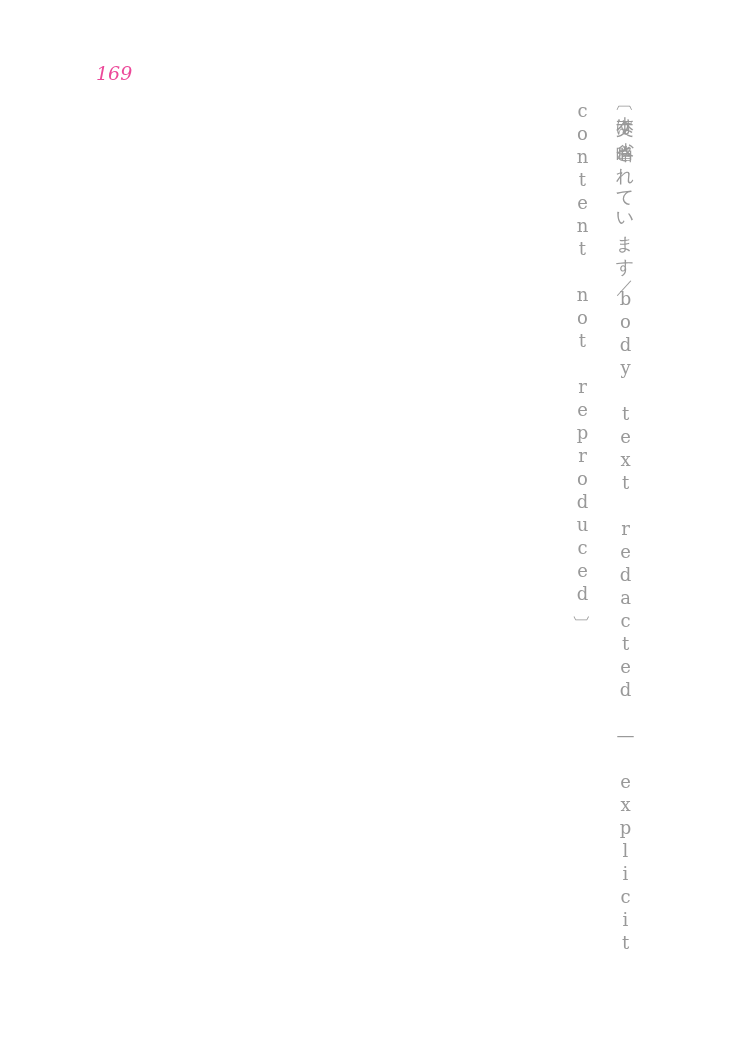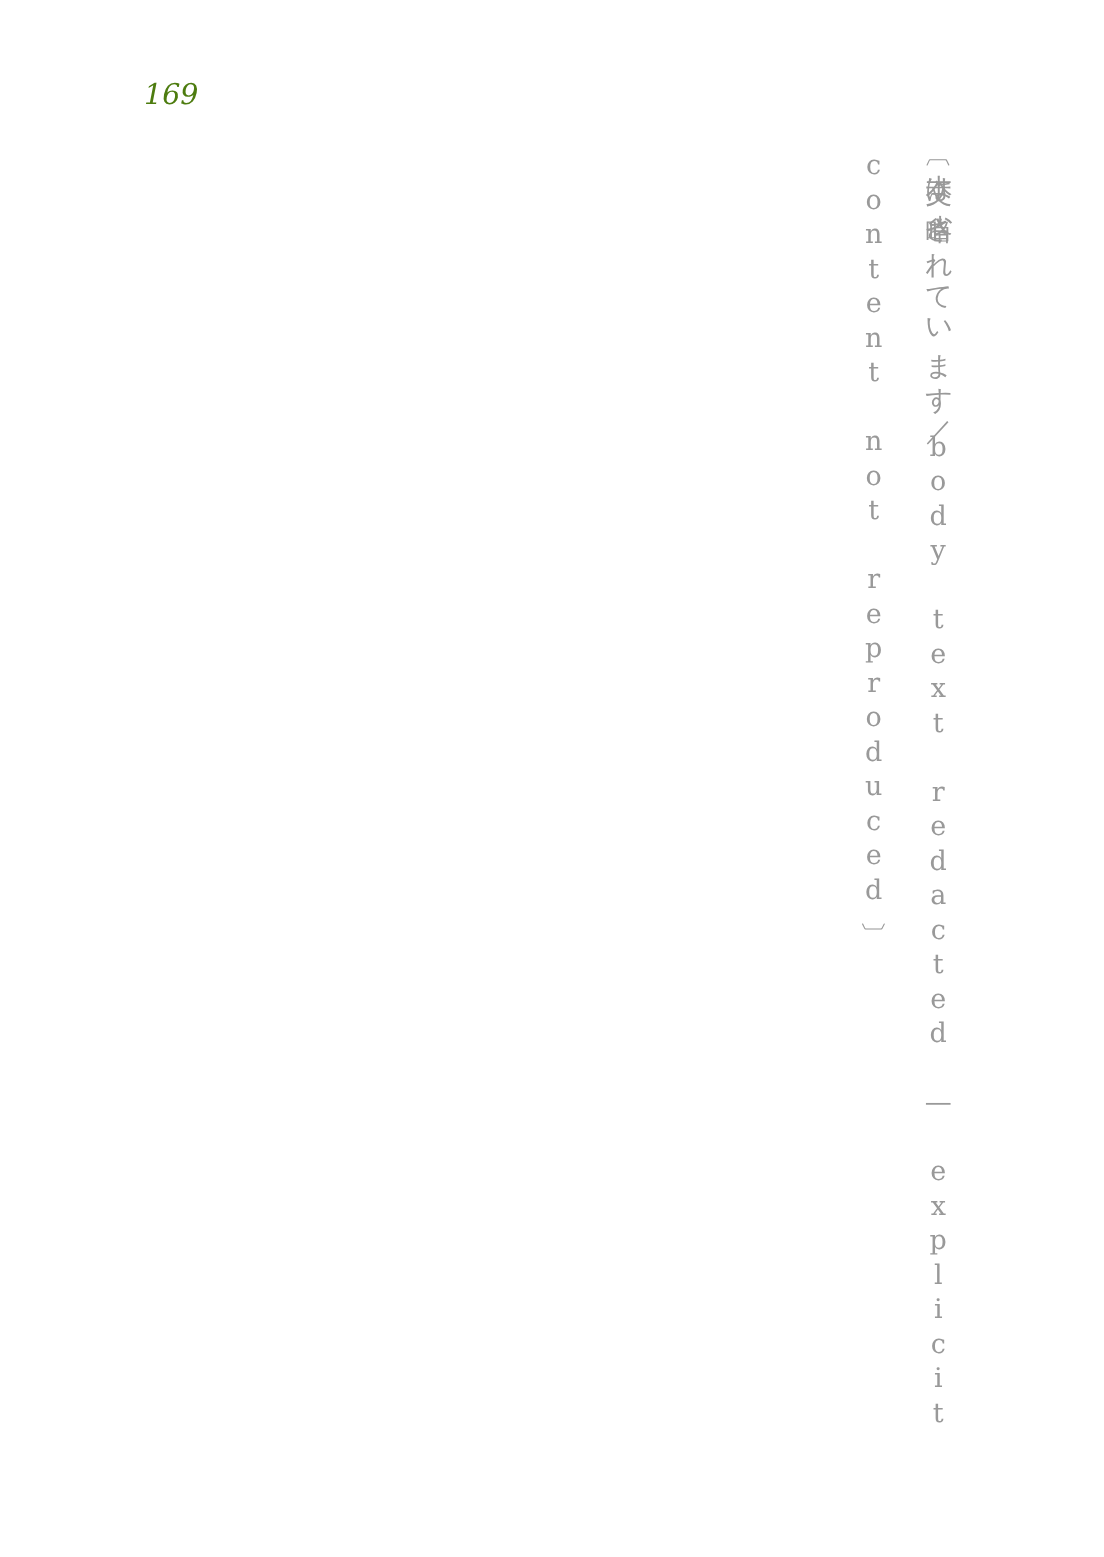--- a/index.html
+++ b/index.html
@@ -12,24 +12,24 @@
     overflow: hidden;
   }
   .page {
     position: relative;
     width: 736px;
     height: 1038px;
     background: #ffffff;
   }
   .page-number {
     position: absolute;
-    top: 52px;
+    top: 62px;
     left: 96px;
     font-size: 19px;
-    color: #4d7c0f;
+    color: #ec4899;
     font-style: italic;
   }
   .text-block {
     position: absolute;
     top: 100px;
     right: 90px;
     width: 560px;
     height: 860px;
     writing-mode: vertical-rl;
     text-orientation: upright;

